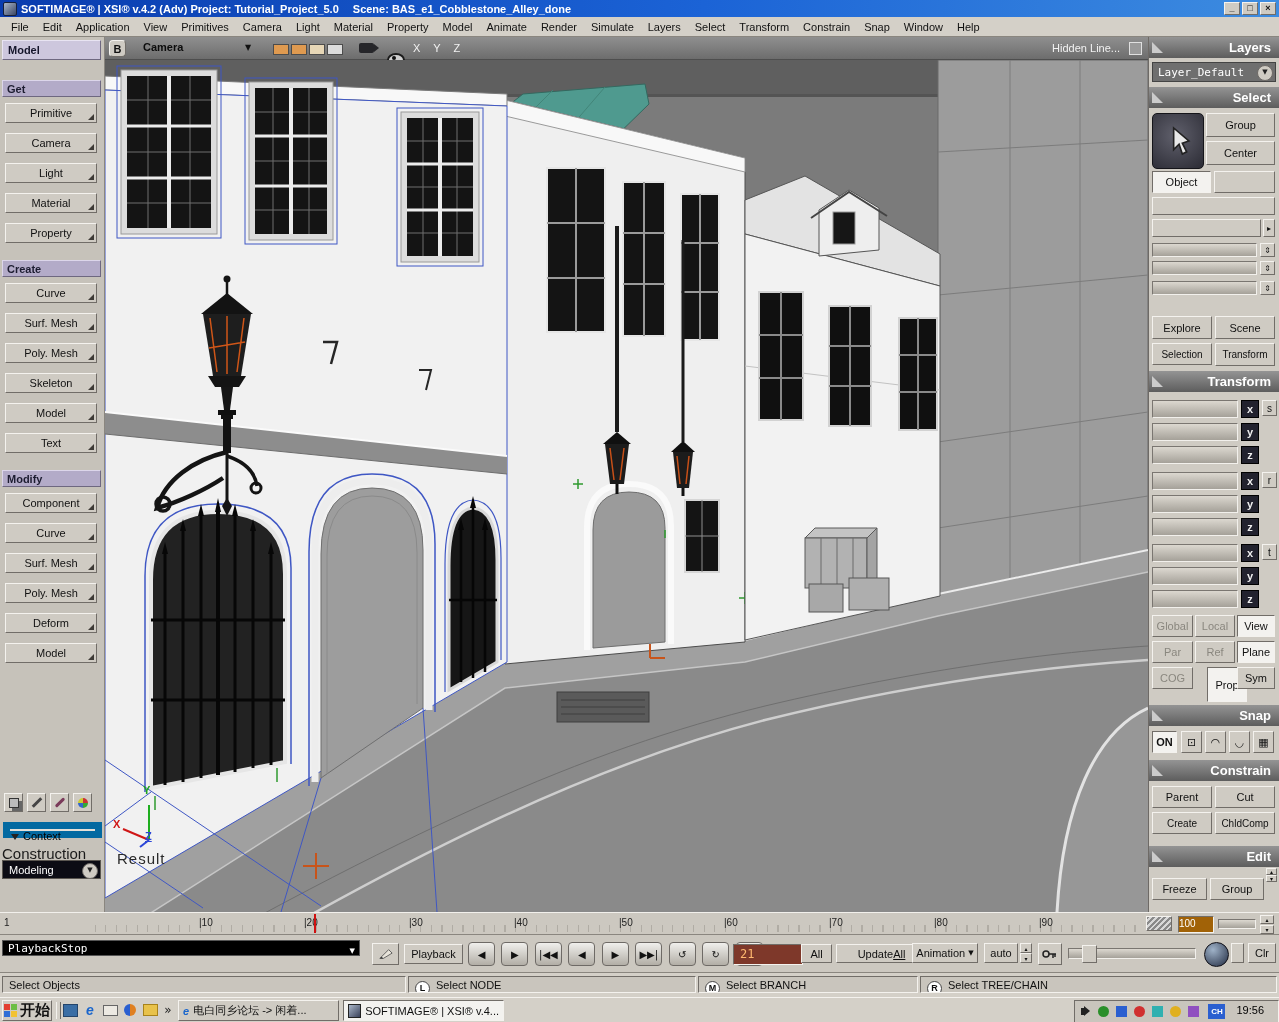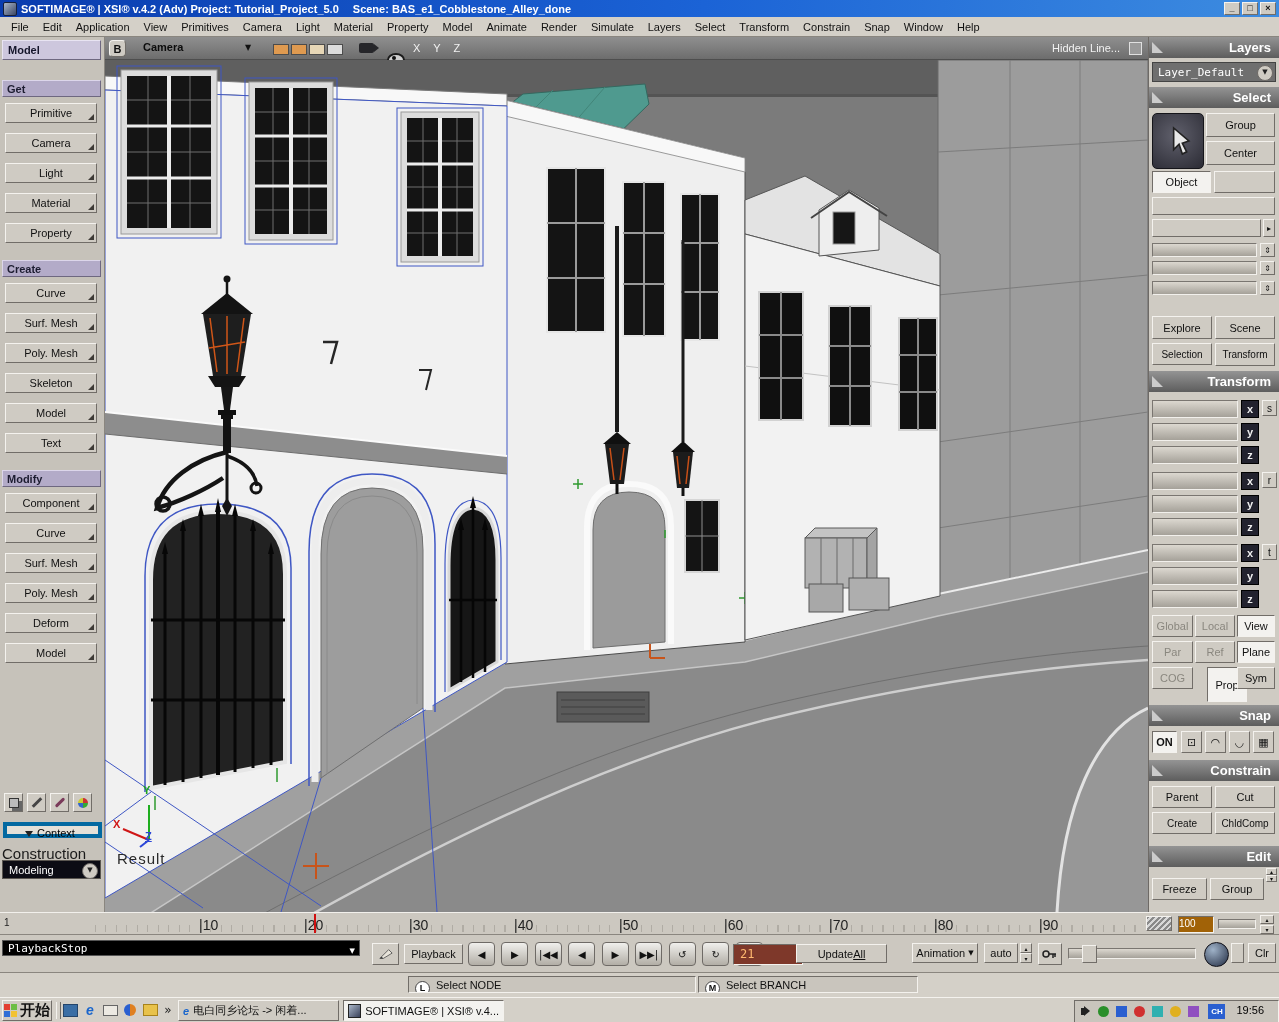--- a/index.html
+++ b/index.html
@@ -63,21 +63,21 @@
   .groove{background:linear-gradient(#dcd8d0,#a5a199);border:1px solid;
     border-color:#7a7671 #f2f0ec #f2f0ec #7a7671;box-sizing:border-box;}
   .axbtn{background:#22222e;color:#f0f0f0;font-size:11px;font-weight:bold;text-align:center;
     border:1px solid #000;box-sizing:border-box;display:flex;align-items:center;justify-content:center;}
   .f10{font-size:10px;}
   .curs{background:radial-gradient(circle at 45% 40%,#60606c,#2b2b34);border:1px solid #15151a;
     border-radius:5px;display:flex;align-items:center;justify-content:center;}
   
   #timeline{position:absolute;left:0;top:912px;width:1279px;height:23px;background:#ccc8c0;
     border-top:1px solid #f2f0ec;border-bottom:1px solid #8a867f;box-sizing:border-box;font-size:10px;color:#222;}
-  .tl-tick{position:absolute;top:4px;font-size:14px;color:#222;}
+  .tl-tick{position:absolute;top:4px;font-size:10px;color:#222;}
   
   #playbar{position:absolute;left:0;top:935px;width:1279px;height:38px;background:#ccc8c0;
     border-bottom:1px solid #8a867f;box-sizing:border-box;}
   .tbtn{display:inline-block;width:27px;height:24px;margin-right:2px;border-radius:4px;
     background:linear-gradient(#f0efec,#b2aea6);border:1px solid #6e6a66;text-align:center;
     line-height:23px;font-size:10px;color:#111;box-sizing:border-box;font-family:"DejaVu Sans",sans-serif;}
   .mono{font-family:"DejaVu Sans Mono",monospace;}
   .ul{text-decoration:underline;}
   
   #statusbar{position:absolute;left:0;top:973px;width:1279px;height:24px;background:#d4d0c8;box-sizing:border-box;}
@@ -225,21 +225,21 @@
   <div class="ab btn ticon" style="left:27px;top:756px">
       <span style="width:12px;height:3px;background:#444;transform:rotate(-45deg);display:block"></span>
     </div>
   <div class="ab btn ticon" style="left:50px;top:756px">
       <span style="width:12px;height:3px;background:#7a3a5a;transform:rotate(-45deg);border-radius:2px;display:block"></span>
     </div>
   <div class="ab btn ticon" style="left:73px;top:756px">
       <span style="width:10px;height:10px;border-radius:50%;background:conic-gradient(#c33 0 25%,#3a3 0 50%,#36c 0 75%,#cc3 0);display:block"></span>
     </div>
 
-  <div class="ab" style="left:3px;top:785px;width:99px;height:16px;background:#e4e0d8;border:4px solid #0369a1;font-size:11px;line-height:14px;padding-left:18px;box-sizing:border-box">
+  <div class="ab" style="left:3px;top:785px;width:99px;height:16px;background:#e4e0d8;border:7px solid #0369a1;font-size:11px;line-height:14px;padding-left:1px;box-sizing:border-box">
     <i class="ctx-tri"></i><span>Context</span>
   </div>
   <div class="ab" style="left:2px;top:808px;font-size:15px;color:#1a1a1a"><span>Construction Mode</span></div>
   <div class="ab dark-drop" style="left:2px;top:823px;width:99px;height:19px">
     <span>Modeling</span>
     <span class="rnd glyph">▼</span>
   </div>
 </div>
 
 <div id="viewport">
@@ -642,21 +642,21 @@
     <span class="tbtn"><span>▶</span></span>
     <span class="tbtn"><span>▶▶|</span></span>
     <span class="tbtn"><span>↺</span></span>
     <span class="tbtn"><span>↻</span></span>
     <span class="tbtn"><span>∞</span></span>
   </div>
   <div class="ab bi mono" style="left:733px;top:9px;width:62px;height:19px;background:#7e382a;color:#ffb870;font-size:12px;line-height:18px;padding-left:6px"><span>21</span></div>
   <div class="ab btn" style="left:801px;top:9px;width:31px;height:19px">
       <span>All</span>
     </div>
-  <div class="ab btn" style="left:796px;top:9px;width:91px;height:19px">
+  <div class="ab btn" style="left:836px;top:9px;width:91px;height:19px">
       <span>Update </span>
       <span class="ul">All</span>
     </div>
   <div class="ab btn" style="left:912px;top:8px;width:66px;height:20px"><span>Animation</span>&nbsp;<span class="glyph" style="font-size:7px">▼</span></div>
   <div class="ab btn" style="left:984px;top:8px;width:34px;height:20px">
       <span>auto</span>
     </div>
   <div class="ab btn glyph" style="left:1020px;top:8px;width:12px;height:10px;font-size:6px">
       <span>▴</span>
     </div>
@@ -672,25 +672,29 @@
   <div class="ab groove" style="left:1068px;top:13px;width:128px;height:11px"></div>
   <div class="ab bo" style="left:1082px;top:10px;width:13px;height:16px"></div>
   <div class="ab" style="left:1204px;top:7px;width:23px;height:23px;border-radius:50%;background:radial-gradient(circle at 35% 30%,#9fb2c8,#222c42);border:1px solid #101018"></div>
   <div class="ab btn" style="left:1231px;top:8px;width:13px;height:20px"></div>
   <div class="ab btn" style="left:1248px;top:8px;width:28px;height:20px">
       <span>Clr</span>
     </div>
 </div>
 
 <div id="statusbar">
+  <div class="scell bi" style="left:2px;width:404px"><span>Select Objects</span></div>
   <div class="scell bi" style="left:408px;width:288px">
     <span class="badge">L</span><span>Select NODE</span>
   </div>
   <div class="scell bi" style="left:698px;width:220px">
     <span class="badge">M</span><span>Select BRANCH</span>
+  </div>
+  <div class="scell bi" style="left:920px;width:357px">
+    <span class="badge">R</span><span>Select TREE/CHAIN</span>
   </div>
 </div>
 
 <div id="taskbar">
   <div class="ab btn" style="left:2px;top:2px;width:50px;height:21px;font-weight:bold;font-size:15px">
     <span class="winflag">
         <i style="background:#e33e30"></i>
         <i style="background:#6cbe45"></i>
         <i style="background:#2f6fd6"></i>
         <i style="background:#f2c233"></i>

